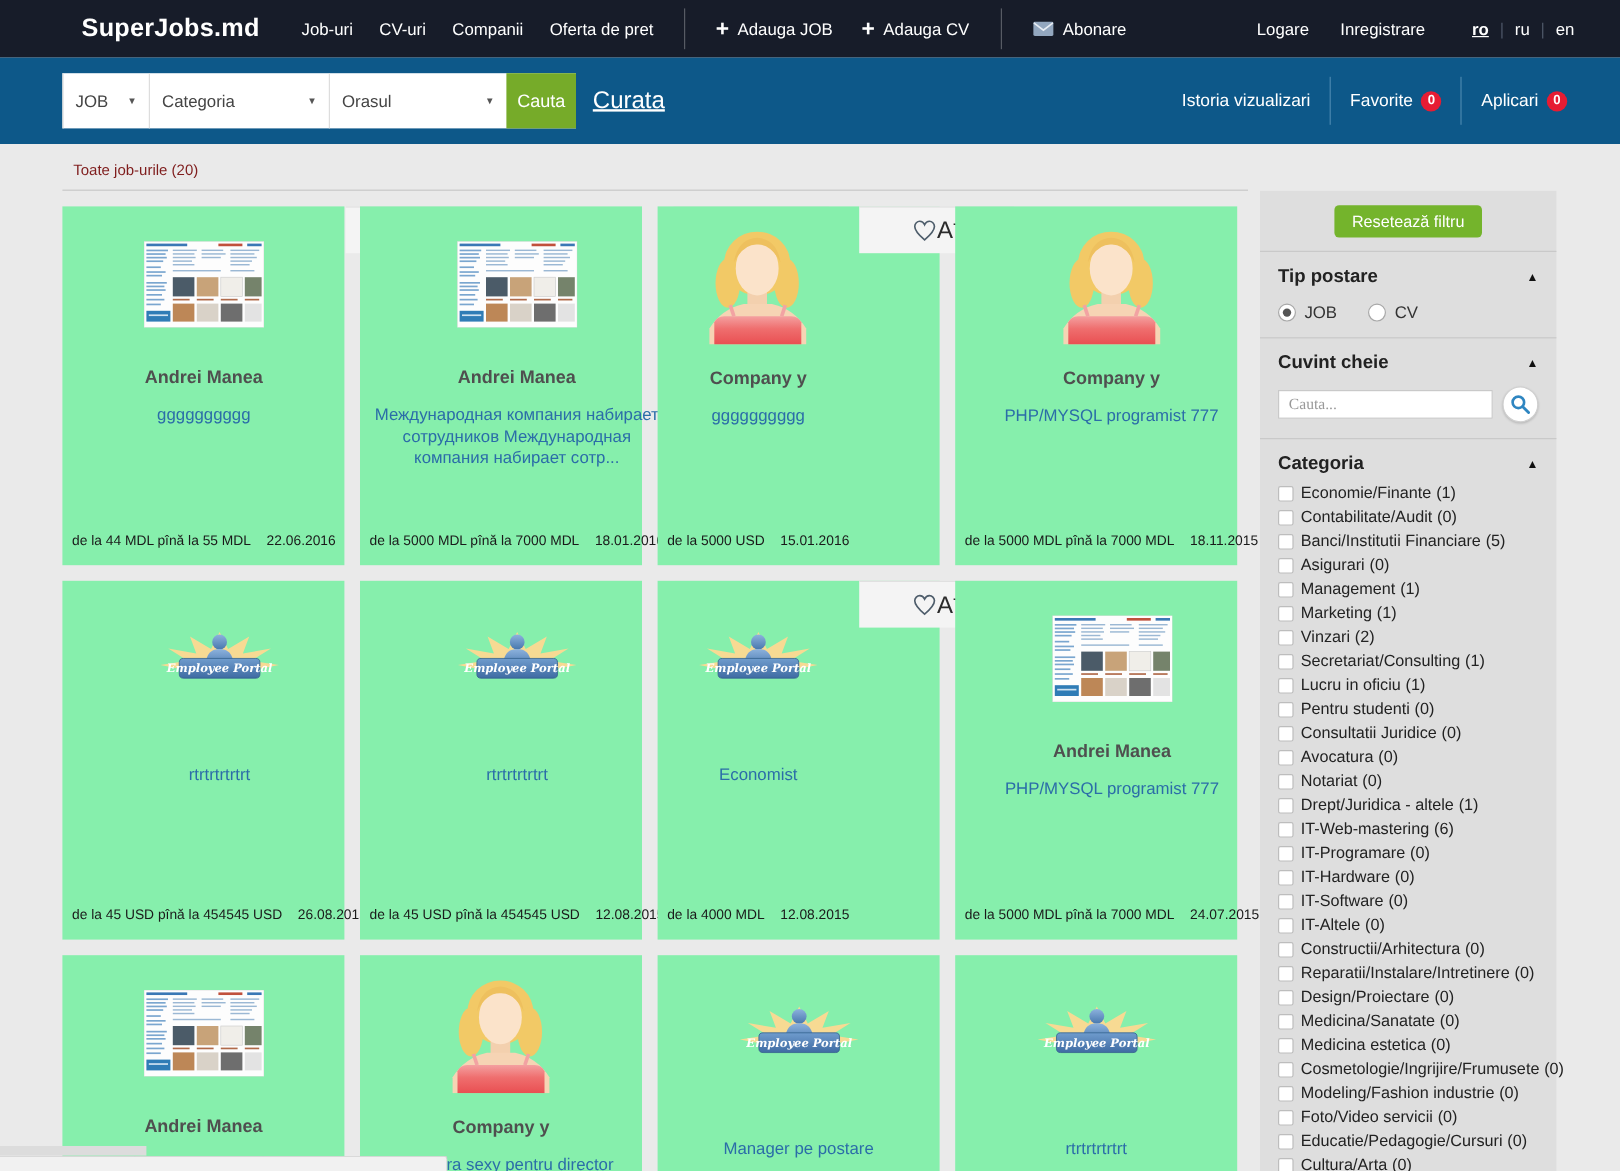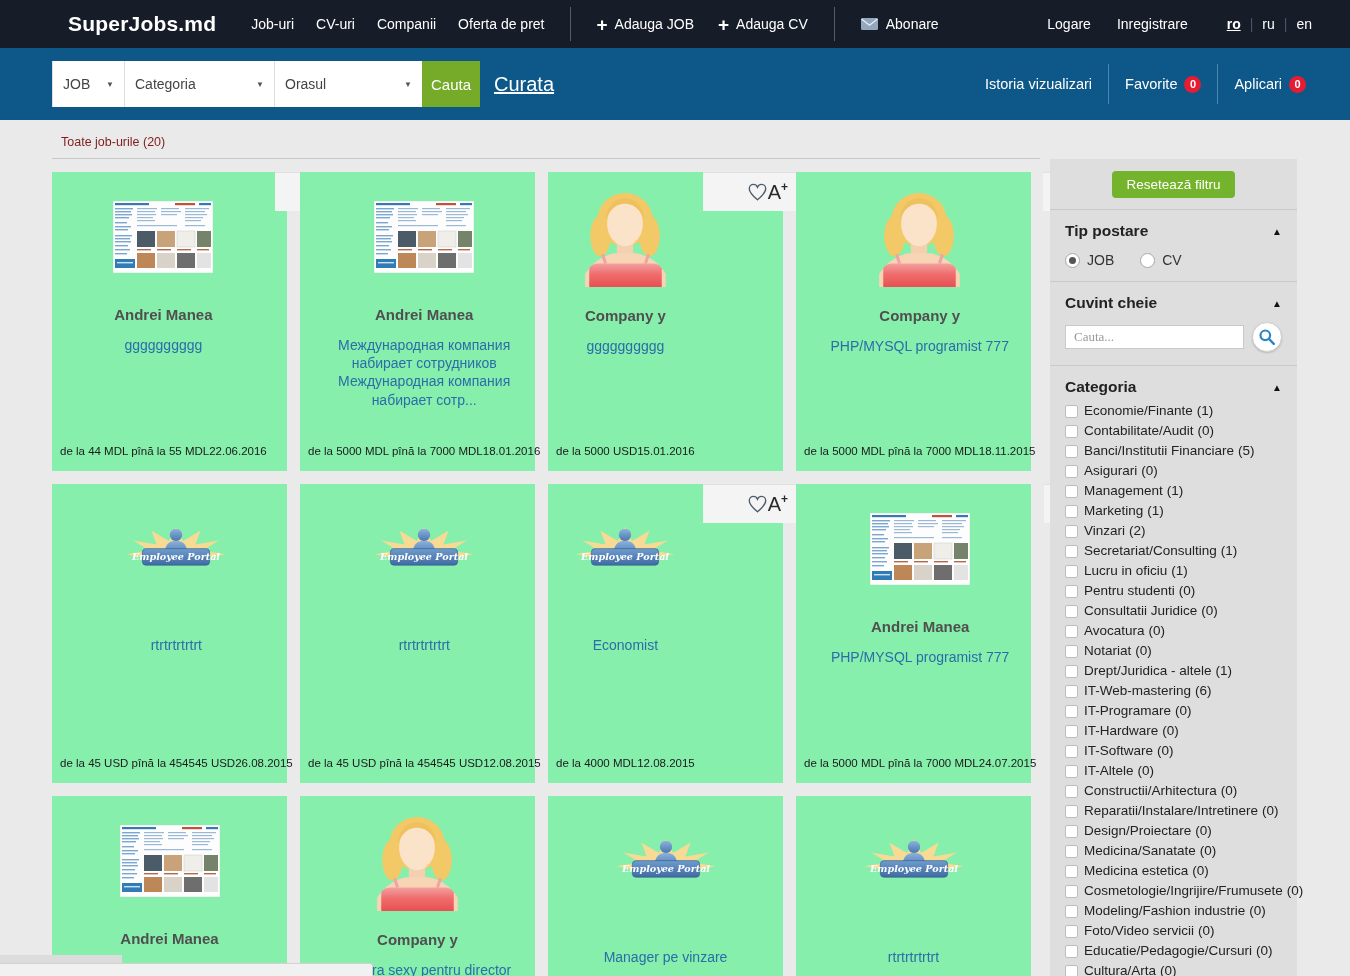--- a/index.html
+++ b/index.html
@@ -46,21 +46,21 @@
   .card-body { flex:1; display:flex; flex-direction:column; align-items:center; }
   .media { display:flex; align-items:center; justify-content:center; }
   .card--site .media { margin-top:29px; height:72px; }
   .card--avatar .media { margin-top:17px; height:99px; }
   .card--logo .media { margin-top:40px; height:48px; }
   .company { font-size:15px; font-weight:bold; color:#4f4f4f; }
   .card--site .company { margin-top:33px; }
   .card--avatar .company { margin-top:19px; }
   .title { margin-top:13px; font-size:14px; color:#2b6da8; text-align:center; padding:0 10px; line-height:1.3; cursor:pointer; }
   .card--logo .title { margin-top:64px; }
-  .salary-row { margin-top:auto; width:100%; display:flex; justify-content:space-between; align-items:flex-end; padding:0 8px 14px; font-size:11.5px; color:#1a1a1a; white-space:nowrap; }
+  .salary-row { margin-top:auto; width:100%; display:flex; justify-content:space-between; align-items:flex-end; padding:0 8px 14px; font-size:11.5px; color:#1a1a1a; white-space:nowrap;gap:13px; }
   .card-footer { height:39px; border-top:1px solid #e0e0e0; background:#f4f4f4; display:flex; align-items:center; justify-content:space-between; padding:0 44px; }
   .icon-btn { display:inline-flex; align-items:center; cursor:pointer; background:none; border:none; }
   .aplus { font-size:20px; color:#2b2b2b; font-family:"Liberation Sans",sans-serif; }
   .aplus sup { font-size:12px; font-weight:bold; }
 
   
   .sidebar { width:247px; margin-left:15px; background:#dedede; padding-bottom:40px; }
   .side-top { padding:12px 0 11px; border-bottom:1px solid #c9c9c9; text-align:center; }
   .btn-reset { background:#74b42c; color:#fff; border:none; border-radius:4px; padding:6px 15px; font-size:13.5px; cursor:pointer; font-family:inherit; }
   .side-section { padding:12px 15px 13px; border-bottom:1px solid #c9c9c9; }
@@ -707,21 +707,21 @@
       </linearGradient>
     </defs>
     <path d="M3,44 L36.4,38.8 L12.6,24 L46.7,29.9 L39,9.4 L64.6,24.7 L75,4 L85.4,24.7 L111,9.4 L103.3,29.9 L137.4,24 L113.6,38.8 L147,44 Q75,60 3,44 Z" fill="#f7da93"></path>
     <circle cx="75" cy="16" r="9" fill="url(#pgrad)"></circle>
     <path d="M58,46 C58,29 66,24.5 75,24.5 C84,24.5 92,29 92,46 Z" fill="url(#pgrad)"></path>
     <rect x="26" y="36" width="98" height="24" rx="5" fill="url(#bgrad)" stroke="#35618f" stroke-width="1"></rect>
     <text x="75" y="53" text-anchor="middle" font-family="DejaVu Serif, serif" font-style="italic" font-weight="bold" font-size="14" fill="#ffffff">Employee Portal</text>
   </svg>
 </div>
 
-      <a class="title">Manager pe vinzare</a>
+      <a class="title">Manager pe postare</a>
 
     </div>
 
   </div>
 
   <div class="card card--logo">
     <div class="card-body">
       <div class="media">
   <svg width="108" height="48" viewBox="0 0 150 70">
     <defs>

